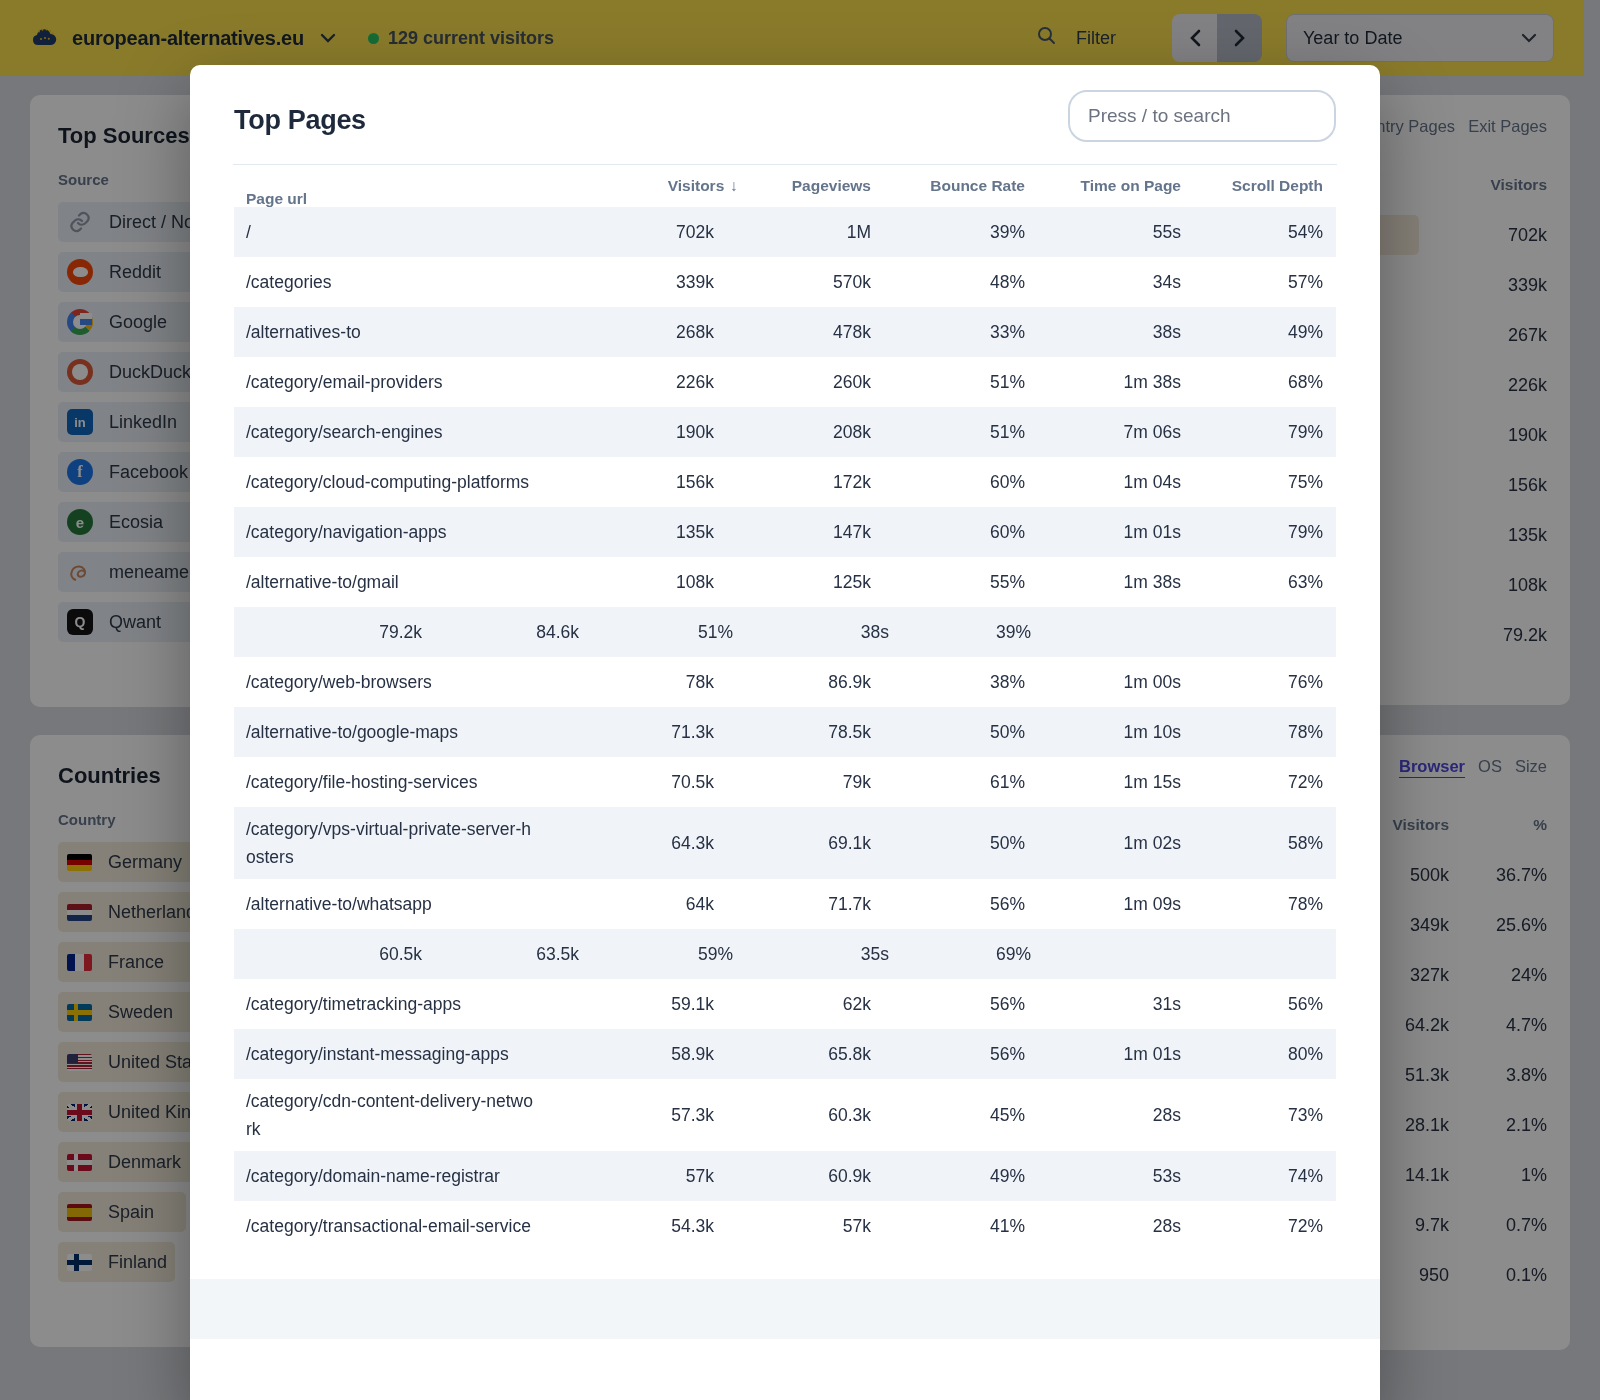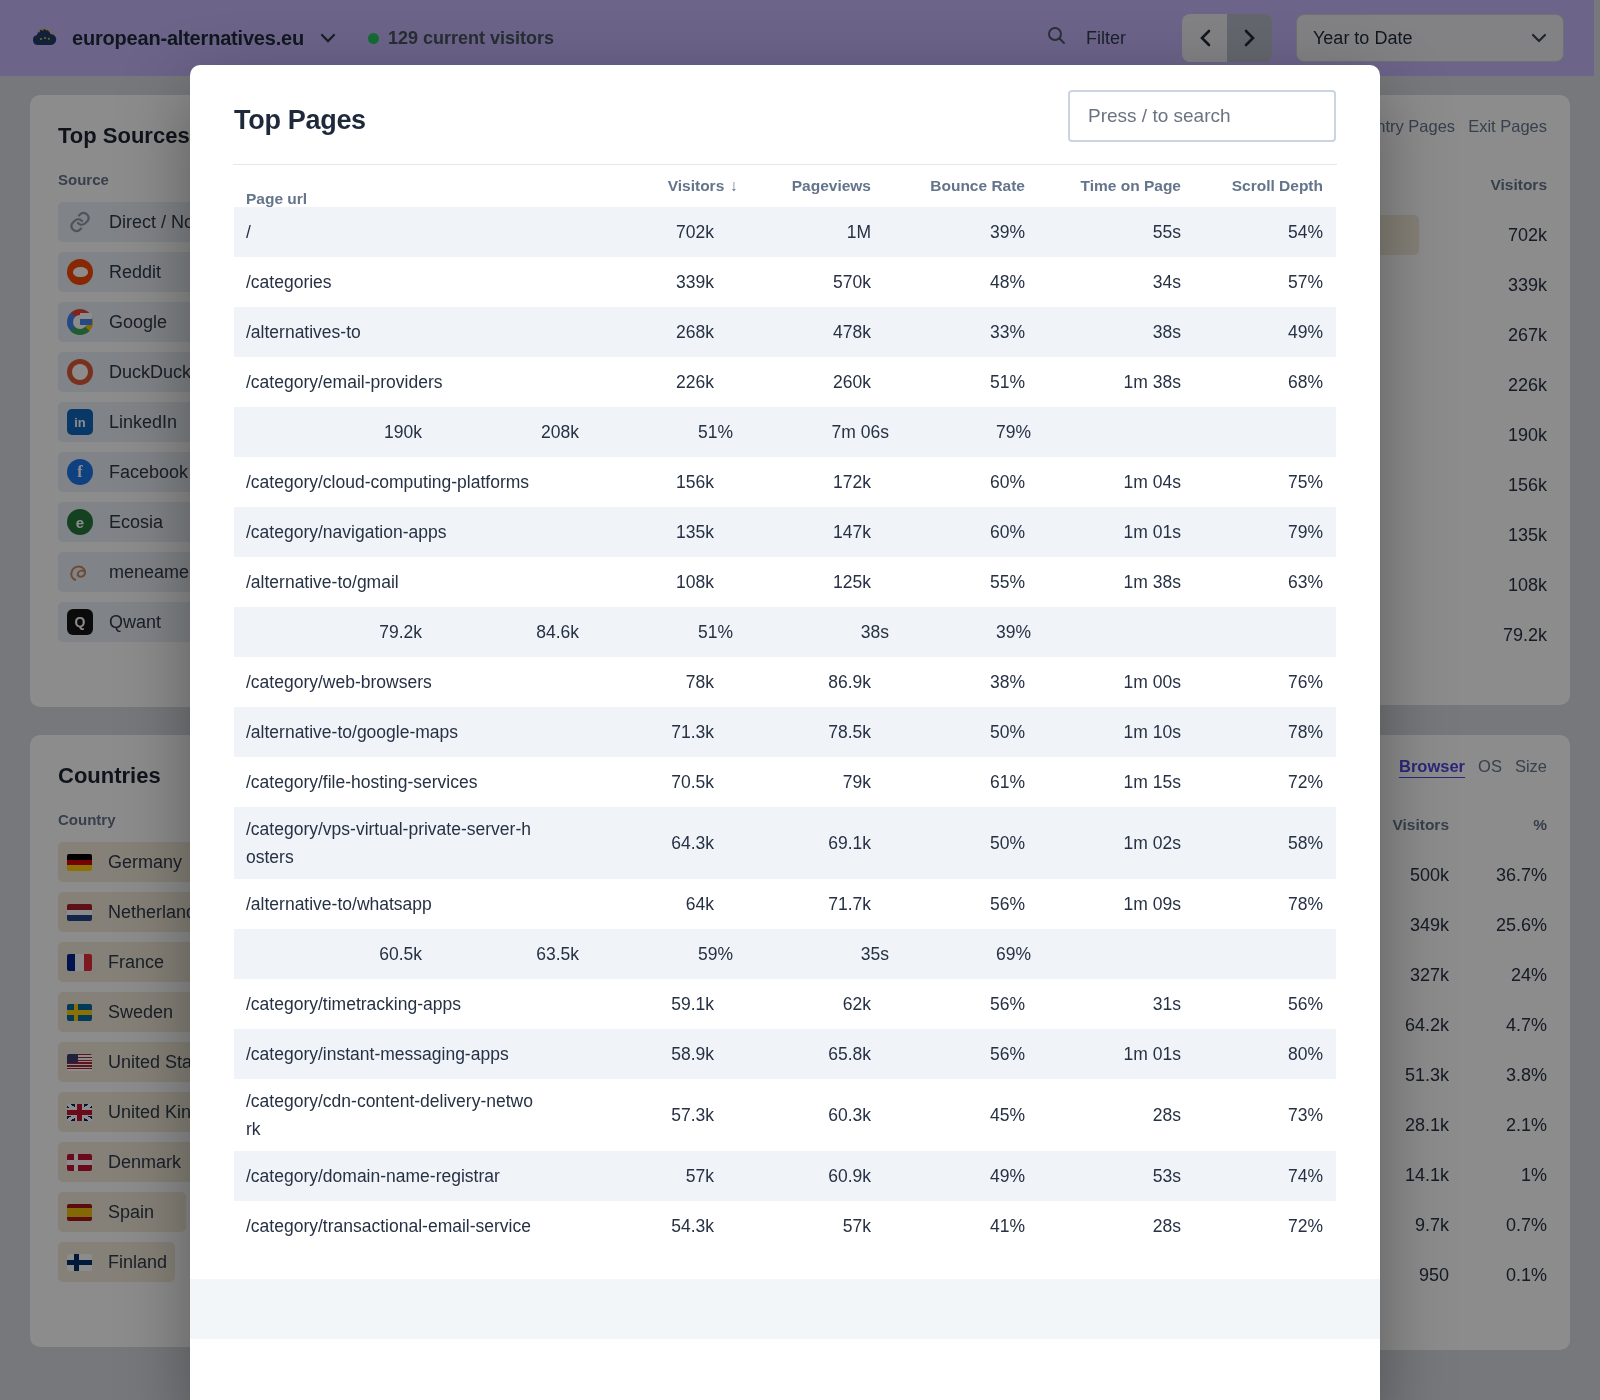--- a/index.html
+++ b/index.html
@@ -3,21 +3,21 @@
 <meta charset="utf-8">
 <style>
   html,body{margin:0;padding:0}
   body{
     width:1600px;height:1400px;overflow:hidden;position:relative;
     font-family:"Liberation Sans","DejaVu Sans",sans-serif;
     background:#d8dbe0;
   }
   
   .bg-layer{position:absolute;inset:0;filter:brightness(.55) saturate(.95);background:#d8dbe0}
-  .topbar{position:absolute;left:0;top:0;right:6px;height:76px;background:#c4b5fd;
+  .topbar{position:absolute;left:0;top:0;right:16px;height:76px;background:#fde047;
     display:flex;align-items:center;padding:0 30px;box-sizing:border-box}
   .site-group{display:flex;align-items:center;gap:12px}
   .favicon{width:30px;height:26px;position:relative;display:inline-block}
   .site-name{font-size:20px;font-weight:700;color:#1e2a3a;letter-spacing:-.2px}
   .chev{display:inline-block;margin-left:4px}
   .live{display:flex;align-items:center;gap:9px;margin-left:32px}
   .live-dot{width:11px;height:11px;border-radius:50%;background:var(--live,#22c55e)}
   .live-label{font-size:18px;font-weight:600;color:#46515f}
   .topbar-right{margin-left:auto;display:flex;align-items:center}
   .filter-btn{display:flex;align-items:center;gap:20px;font-size:18px;color:#303c4e;margin-right:56px}
@@ -86,21 +86,21 @@
   .mini-head .h-pct{width:98px;text-align:right}
   .mini-list{margin-top:16px}
   .mini-row{position:relative;height:50px;display:flex;align-items:center;justify-content:flex-end}
   .mini-row .val{position:relative;z-index:1;font-size:18px;color:#273144;width:110px;text-align:right}
   .mini-row .pct{position:relative;z-index:1;font-size:18px;color:#273144;width:98px;text-align:right}
   .mini-row .row-bar{top:5px;bottom:5px}
   
   .modal{position:absolute;left:190px;top:65px;width:1190px;height:1345px;background:#fff;border-radius:10px;
     box-shadow:0 25px 70px rgba(0,0,0,.35);box-sizing:border-box;padding:0 44px;overflow:hidden}
   .modal-title{margin-top:40px;font-size:27px;font-weight:700;color:#1e293b;letter-spacing:-.3px}
-  .modal-search{position:absolute;right:44px;top:25px;width:268px;height:52px;border:2px solid #cbd5e1;border-radius:4px;
+  .modal-search{position:absolute;right:44px;top:25px;width:268px;height:52px;border:2px solid #cbd5e1;border-radius:19px;
     box-sizing:border-box;padding:0 18px;font-size:19px;color:#334155;outline:none;font-family:inherit;background:#fff}
   .modal-search::placeholder{color:#6b7280}
   .modal-divider{border:none;border-top:1px solid #e2e8f0;margin:28px -1px 0}
   .thead{display:flex;padding:0 12px;margin-top:12px;height:30px;
     font-size:15.5px;font-weight:700;color:#64748b}
   .trow{display:flex;align-items:center;min-height:50px;padding:0 12px;box-sizing:border-box;
     font-size:17.5px;color:#273144}
   .trow.striped{background:#f0f4f8}
   .c-url{width:292px;word-break:break-all;line-height:28px;padding:8px 0}
   .c-v{width:200px;text-align:right}
@@ -429,20 +429,21 @@
       </div>
       <div class="trow">
         <span class="c-url">/category/email-providers</span>
         <span class="c-v num">226k</span>
         <span class="c-pv num">260k</span>
         <span class="c-br num">51%</span>
         <span class="c-tp num">1m 38s</span>
         <span class="c-sd num">68%</span>
       </div>
       <div class="trow striped">
+        <span class="c-url">/category/search-engines</span>
         <span class="c-v num">190k</span>
         <span class="c-pv num">208k</span>
         <span class="c-br num">51%</span>
         <span class="c-tp num">7m 06s</span>
         <span class="c-sd num">79%</span>
       </div>
       <div class="trow">
         <span class="c-url">/category/cloud-computing-platforms</span>
         <span class="c-v num">156k</span>
         <span class="c-pv num">172k</span>

